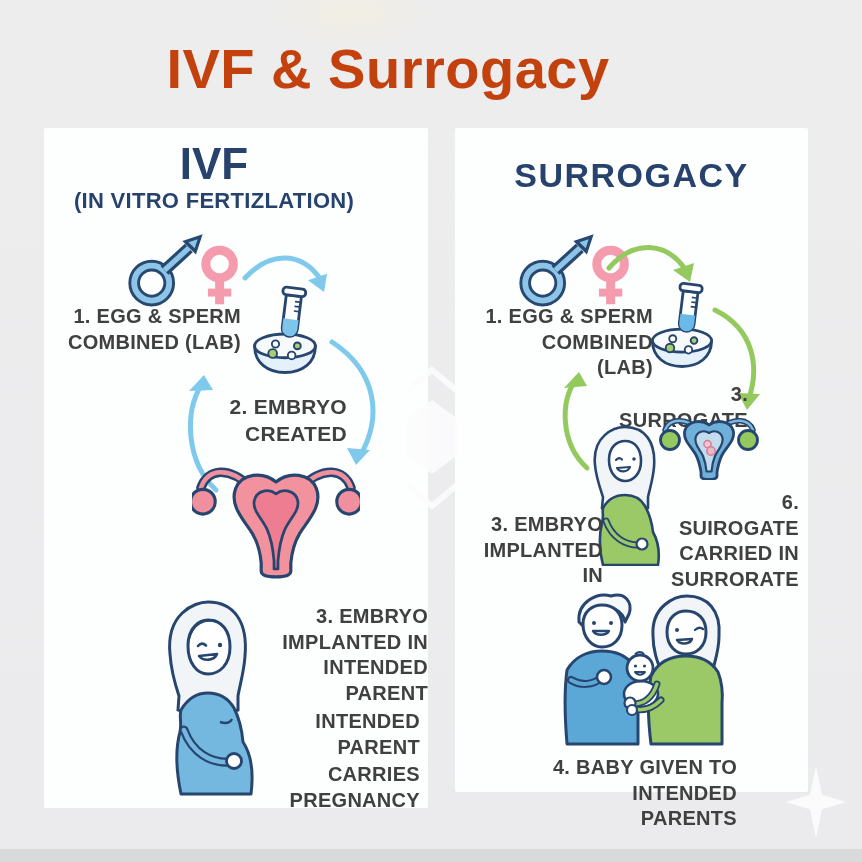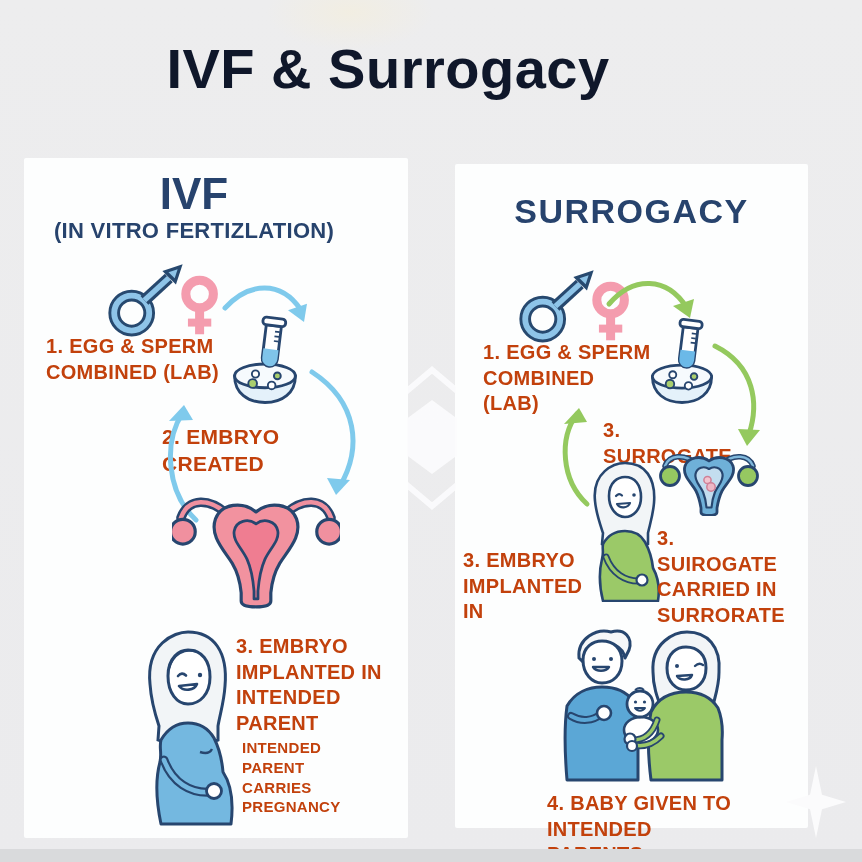--- a/index.html
+++ b/index.html
@@ -7,39 +7,39 @@
   body {
     font-family:"Liberation Sans", sans-serif;
     background:
       radial-gradient(120px 55px at 350px 12px, rgba(243,238,222,.75), rgba(243,238,222,0) 70%),
       linear-gradient(180deg, #ededee 0%, #ebebed 100%);
     position:relative;
   }
   .page-title {
     position:absolute; left:0; top:36px; width:776px;
     text-align:center; font-size:56px; font-weight:bold;
-    color:#0f172a; letter-spacing:.5px;
+    color:#c2410c; letter-spacing:.5px;
   }
   .panel {
     position:absolute; background:#fdfefe; border-radius:2px;
   }
-  #ivf-panel  { left:24px;  top:128px; width:384px; height:680px;margin-top:30px; }
-  #surr-panel { left:455px; top:128px; width:353px; height:664px;margin-top:36px; }
+  #ivf-panel  { left:44px;  top:128px; width:384px; height:680px; }
+  #surr-panel { left:455px; top:128px; width:353px; height:664px; }
 
   .panel-heading {
     position:absolute; text-align:center; color:#27436d; font-weight:bold;
   }
   .ivf-head { left:0; top:14px; width:340px; }
   .ivf-head .main { font-size:44px; line-height:1.0; }
   .ivf-head .sub  { font-size:22px; letter-spacing:.3px; margin-top:2px; }
   .surr-head { left:0; top:28px; width:353px; font-size:34px; letter-spacing:1.5px; }
 
   .step {
-    position:absolute; font-weight:bold; color:#c2410c;
-    text-align:left; white-space:pre-line; line-height:1.28; letter-spacing:.3px;
+    position:absolute; font-weight:bold; color:#404040;
+    text-align:right; white-space:pre-line; line-height:1.28; letter-spacing:.3px;
     font-size:20px;
   }
   .icon { position:absolute; }
   svg { display:block; }
 
   
   .wm { position:absolute; background:#fcfcfd; opacity:.9; }
   .wm-chev-up   { left:408px; top:366px; width:48px; height:28px;
     clip-path:polygon(0 100%, 50% 28%, 100% 100%, 100% 72%, 50% 0, 0 72%); }
   .wm-hex       { left:407px; top:400px; width:50px; height:74px;
@@ -151,21 +151,21 @@
       <path d="M72,128 q9,3 12,-3" fill="none" stroke="#27466f" stroke-width="2.4"></path>
       <path d="M36,136 C44,158 62,170 84,168" fill="none" stroke="#27466f" stroke-width="9" stroke-linecap="round"></path>
       <path d="M36,136 C44,158 62,170 84,168" fill="none" stroke="#74b8e0" stroke-width="4.6" stroke-linecap="round"></path>
       <circle cx="86" cy="167" r="7.5" fill="#ffffff" stroke="#27466f" stroke-width="2.8"></circle>
     </svg>
   </div>
 
   <div class="step" style="left:212px; top:476px; width:172px;">3. EMBRYO
 IMPLANTED IN
 INTENDED PARENT</div>
-  <div class="step" style="left:218px; top:580px; width:158px; font-size:15px; line-height:1.32;">INTENDED
+  <div class="step" style="left:218px; top:580px; width:158px; font-size:20px; line-height:1.32;">INTENDED
 PARENT
 CARRIES
 PREGNANCY</div>
 </div>
 
 <div class="panel" id="surr-panel">
 
   <div class="panel-heading surr-head">SURROGACY</div>
 
   <div class="icon" style="left:58px; top:104px;">
@@ -253,21 +253,21 @@
       <path d="M38,47 a7,6 0 0 0 13,-1 L38,47 Z" fill="#ffffff" stroke="#27466f" stroke-width="2.2" stroke-linejoin="round"></path>
       <path d="M24,87 C29,78 36,74 46,74 C55,74 62,78 66,85 C71,94 73,102 74,111 C79,120 81,131 79,144 L24,144 C20,128 20,114 23,102 C25,95 23,92 24,87 Z" fill="#9bc968" stroke="#27466f" stroke-width="2.6" stroke-linejoin="round"></path>
       <path d="M27,100 C33,116 46,125 62,124" fill="none" stroke="#27466f" stroke-width="7" stroke-linecap="round"></path>
       <path d="M27,100 C33,116 46,125 62,124" fill="none" stroke="#9bc968" stroke-width="3.4" stroke-linecap="round"></path>
       <circle cx="63" cy="123" r="5.5" fill="#ffffff" stroke="#27466f" stroke-width="2.2"></circle>
     </svg>
   </div>
 
   <div class="step" style="left:8px; top:384px; width:140px;">3. EMBRYO
 IMPLANTED IN</div>
-  <div class="step" style="left:202px; top:362px; width:142px;">3. SUIROGATE
+  <div class="step" style="left:202px; top:362px; width:142px;">6. SUIROGATE
 CARRIED IN
 SURRORATE</div>
 
   <div class="icon" style="left:94px; top:460px;">
     <svg width="182" height="158" viewBox="0 0 182 158">
 
       <path d="M30,34 C28,14 48,4 62,8 C76,4 84,14 80,26 L76,34 C74,22 60,16 50,20 C40,23 34,28 34,38 Z" fill="#f5f7f9" stroke="#27466f" stroke-width="3" stroke-linejoin="round"></path>
       <path d="M34,36 C34,23 44,17 53,17 C65,17 73,25 73,37 C73,51 64,59 53,59 C43,59 34,50 34,36 Z" fill="#ffffff" stroke="#27466f" stroke-width="3"></path>
       <circle cx="45" cy="35" r="2" fill="#27466f"></circle>
         <circle cx="62" cy="35" r="2" fill="#27466f"></circle>

